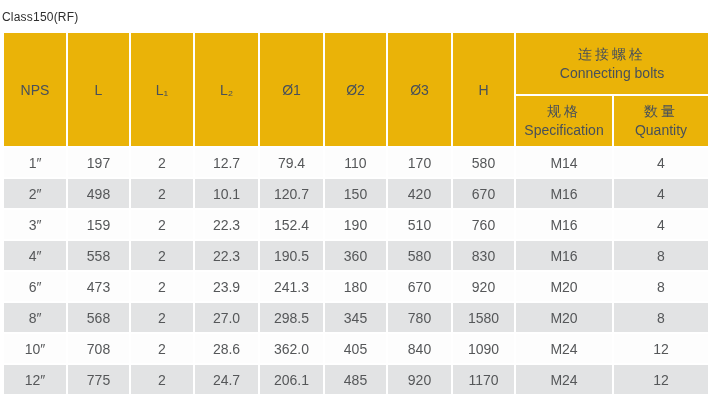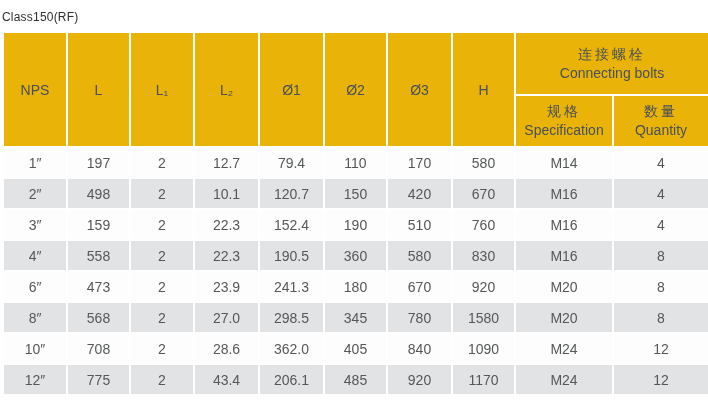--- a/index.html
+++ b/index.html
@@ -185,21 +185,21 @@
       <td>405</td>
       <td>840</td>
       <td>1090</td>
       <td>M24</td>
       <td>12</td>
     </tr>
     <tr>
       <td>12″</td>
       <td>775</td>
       <td>2</td>
-      <td>43.4</td>
+      <td>24.7</td>
       <td>206.1</td>
       <td>485</td>
       <td>920</td>
       <td>1170</td>
       <td>M24</td>
       <td>12</td>
     </tr>
   </tbody>
 </table>
 

